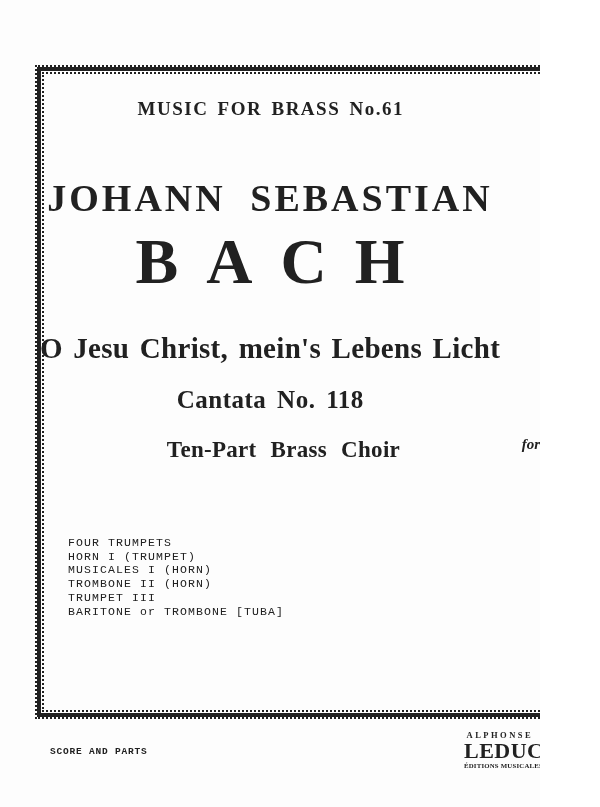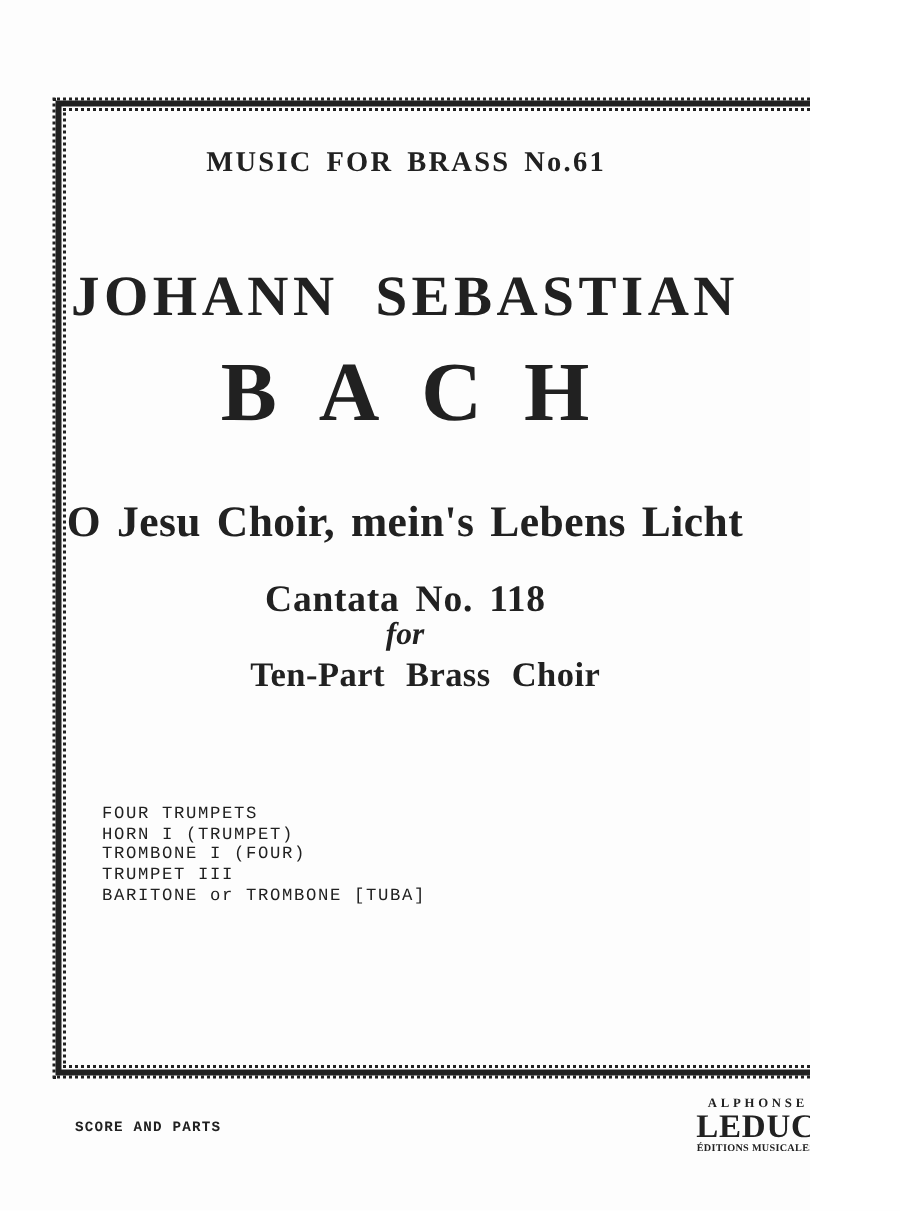--- a/index.html
+++ b/index.html
@@ -24,52 +24,52 @@
   .centered { position:absolute; left:0; right:0; text-align:center; white-space:nowrap; }
   .series {
     top:99px; font-size:19px; font-weight:bold;
     letter-spacing:1.5px; padding-left:1.5px; word-spacing:3px; line-height:19px;
   }
   .composer1 {
     top:179px; font-size:38px; font-weight:bold;
     letter-spacing:3px; padding-left:0; word-spacing:12px; line-height:38px;
   }
   .composer2 {
-    top:230px; font-size:56px; font-weight:bold;
+    top:230px; font-size:64px; font-weight:bold;
     letter-spacing:28px; padding-left:28px; line-height:64px;
   }
   .worktitle {
     top:334px; font-size:29px; font-weight:bold;
     letter-spacing:0.3px; word-spacing:3px; line-height:29px;
   }
   .cantata {
     top:377px; font-size:25px; font-weight:bold;
     letter-spacing:0.5px; padding-left:0.5px; word-spacing:4px; line-height:25px;margin-top:10px;
   }
   .forlabel {
-    top:415px; font-size:21px; font-weight:bold; font-style:italic; line-height:15px;
+    top:437px; font-size:15px; font-weight:bold; font-style:italic; line-height:15px;text-align:right;
   }
   .ensemble {
     top:438px; font-size:23px; font-weight:bold;
     letter-spacing:0.3px; word-spacing:8px; line-height:23px;margin-left:27px;
   }
   .instruments {
     position:absolute; left:68px; top:536px;
     font-family:"Liberation Mono", monospace; font-weight:normal;
     font-size:11.5px; letter-spacing:1.1px; line-height:13.7px;
     white-space:nowrap;
   }
   .score-parts {
     position:absolute; left:30px; top:746px;
     font-family:"Liberation Mono", monospace; font-weight:bold;
     font-size:9.5px; letter-spacing:0.8px; white-space:nowrap;margin-left:20px;
   }
   .publisher {
     position:absolute; left:464px; top:731px; width:80px;
-    text-align:center; white-space:nowrap;
+    text-align:left; white-space:nowrap;
   }
   .pub-top {
     font-size:8.5px; font-weight:bold;
     letter-spacing:2.5px; padding-left:2.5px; line-height:9px;
   }
   .pub-name {
     font-size:22px; font-weight:bold; letter-spacing:0.5px;
     line-height:20px; margin-top:1px;
   }
   .pub-sub {
@@ -82,32 +82,33 @@
 
 <div class="page">
   <div class="frame"></div>
 
   <div class="centered series">MUSIC FOR BRASS No.61</div>
 
   <div class="centered composer1">JOHANN SEBASTIAN</div>
 
   <div class="centered composer2">BACH</div>
 
-  <div class="centered worktitle">O Jesu Choir, mein's Lebens Licht</div>
+  <div class="centered worktitle">O Jesu Christ, mein's Lebens Licht</div>
 
   <div class="centered cantata">Cantata No. 118</div>
 
   <div class="centered forlabel">for</div>
 
   <div class="centered ensemble">Ten-Part Brass Choir</div>
 
   <div class="instruments">
       <div>FOUR TRUMPETS</div>
       <div>HORN I (TRUMPET)</div>
-      <div>TROMBONE I (FOUR)</div>
+      <div>MUSICALES I (HORN)</div>
+      <div>TROMBONE II (HORN)</div>
       <div>TRUMPET III</div>
       <div>BARITONE or TROMBONE [TUBA]</div>
     </div>
 
   <div class="score-parts">SCORE AND PARTS</div>
 
   <div class="publisher">
     <div class="pub-top">ALPHONSE</div>
     <div class="pub-name">LEDUC</div>
     <div class="pub-sub">ÉDITIONS MUSICALES</div>

